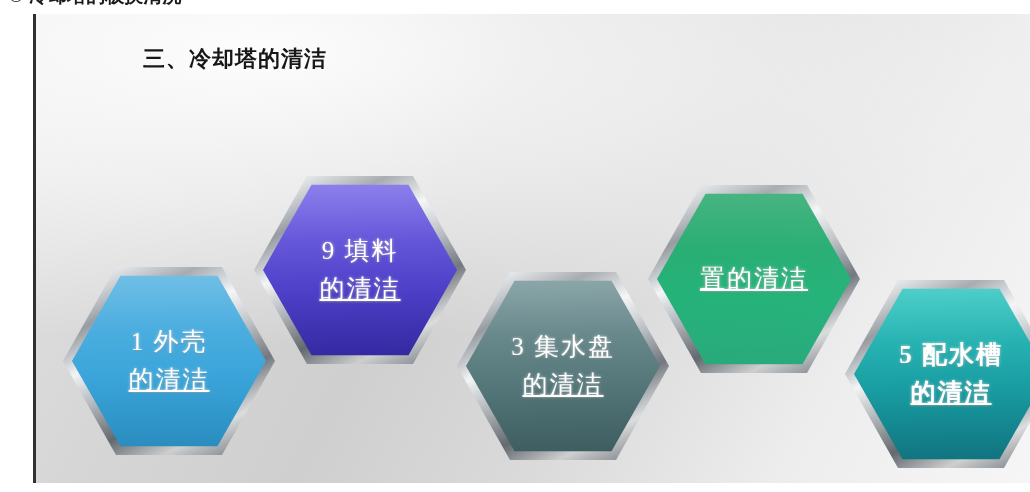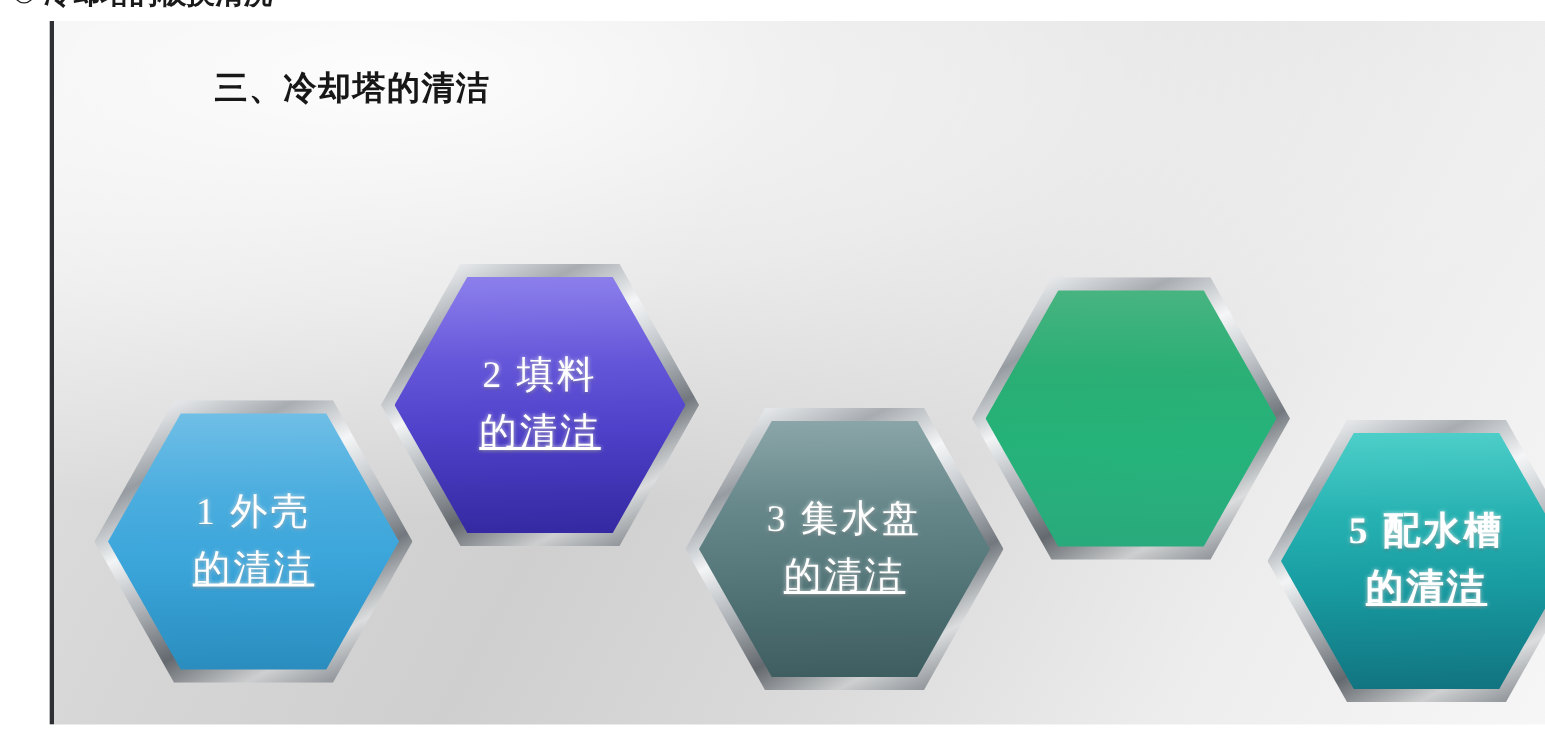--- a/index.html
+++ b/index.html
@@ -157,38 +157,39 @@
         <div class="hex-label" style="color: rgb(255, 255, 255);">
           <div class="line1">1  外壳</div>
           <div class="line2">的清洁</div>
         </div>
       </div>
       <div class="hex-node" style="left: 221px; top: 160px;">
         <div class="hex-outer"></div>
         <div class="hex-inner" style="background: linear-gradient(178deg, rgb(111, 95, 232) 0%, rgb(58, 45, 181) 100%);"></div>
         <div class="hex-gloss"></div>
         <div class="hex-label" style="color: rgb(255, 255, 255);">
-          <div class="line1">2  填料</div>
+          <div class="line1">9  填料</div>
           <div class="line2">的清洁</div>
         </div>
       </div>
       <div class="hex-node" style="left: 424px; top: 256px;">
         <div class="hex-outer"></div>
         <div class="hex-inner" style="background: linear-gradient(178deg, rgb(109, 143, 146) 0%, rgb(69, 104, 107) 100%);"></div>
         <div class="hex-gloss"></div>
         <div class="hex-label" style="color: rgb(255, 255, 255);">
           <div class="line1">3  集水盘</div>
           <div class="line2">的清洁</div>
         </div>
       </div>
       <div class="hex-node" style="left: 615px; top: 169px;">
         <div class="hex-outer"></div>
         <div class="hex-inner" style="background: linear-gradient(178deg, rgb(23, 160, 94) 0%, rgb(47, 192, 141) 100%);"></div>
         <div class="hex-gloss"></div>
         <div class="hex-label" style="color: rgb(255, 255, 255);">
+          <div class="line2">置的清洁</div>
         </div>
       </div>
       <div class="hex-node" style="left: 812px; top: 264px;">
         <div class="hex-outer"></div>
         <div class="hex-inner" style="background: linear-gradient(178deg, rgb(31, 195, 188) 0%, rgb(19, 129, 143) 100%);"></div>
         <div class="hex-gloss"></div>
         <div class="hex-label bold-num" style="color: rgb(255, 255, 255);">
           <div class="line1">5  配水槽</div>
           <div class="line2">的清洁</div>
         </div>

